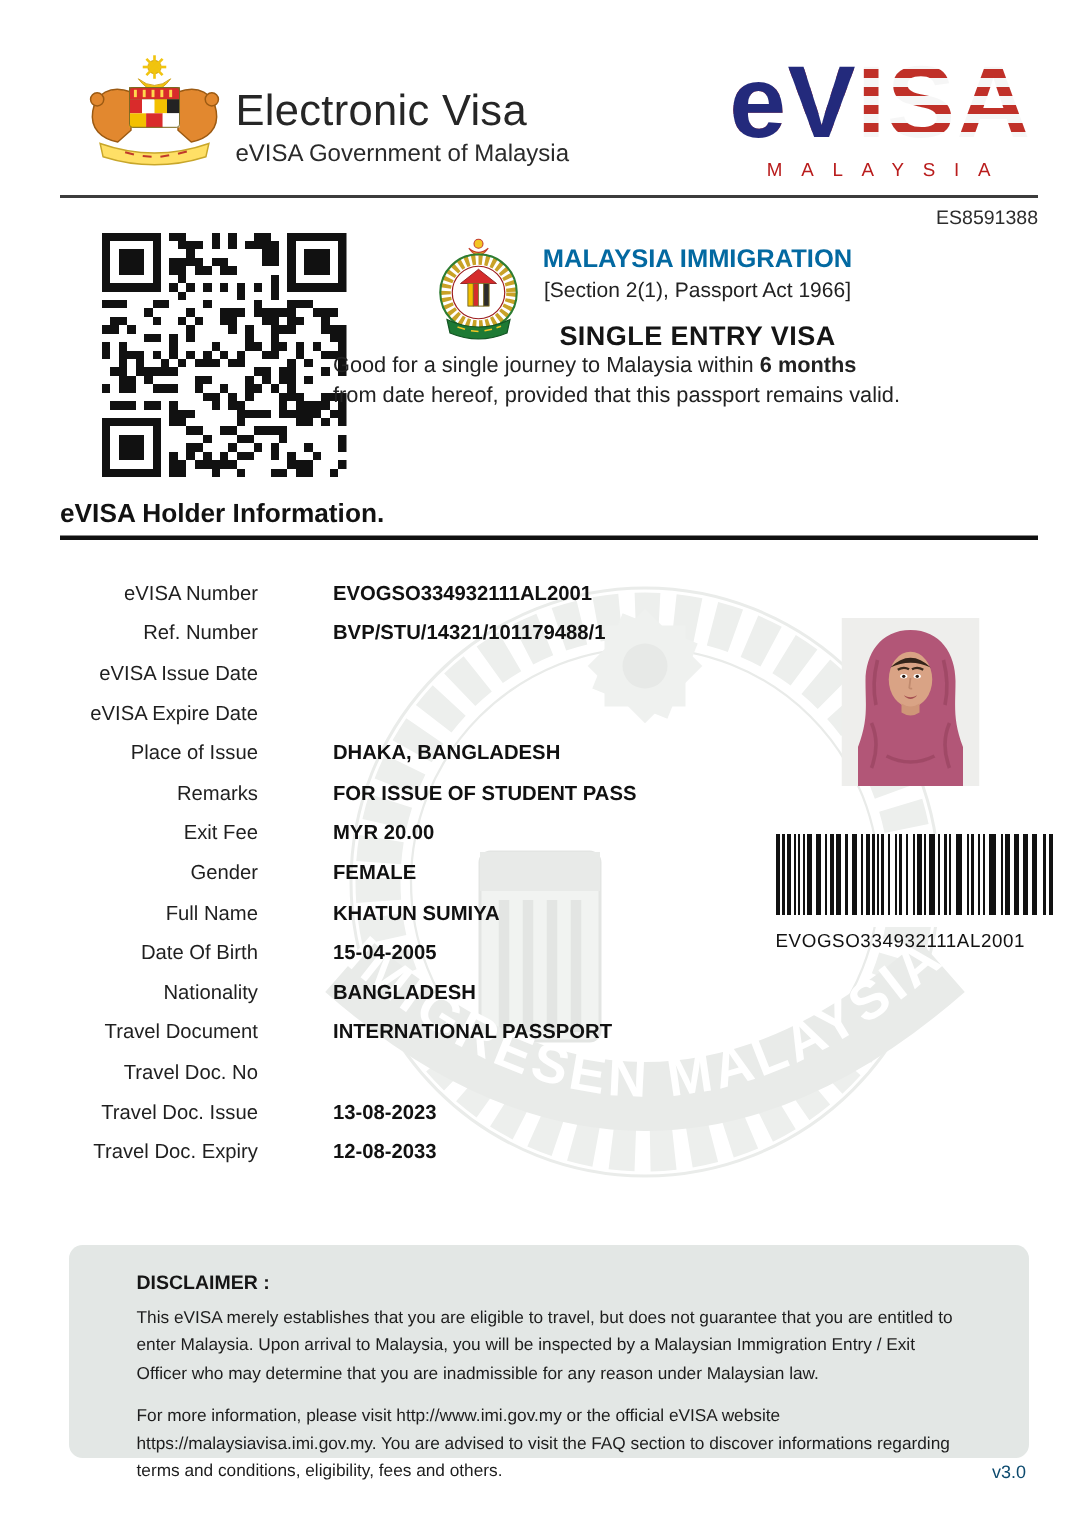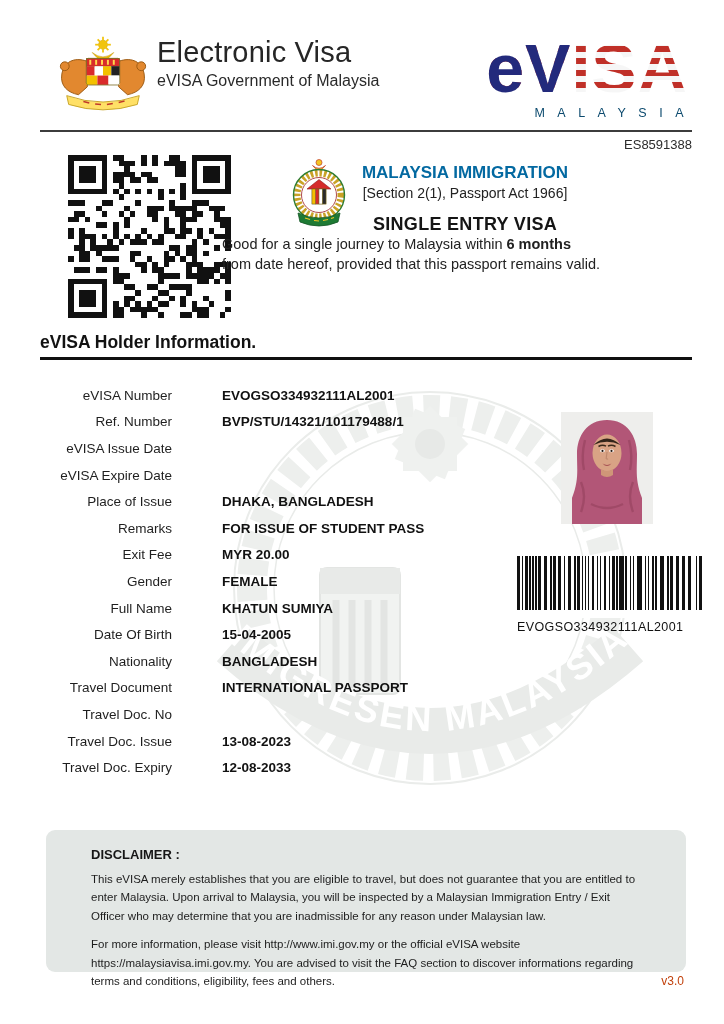--- a/index.html
+++ b/index.html
@@ -1,30 +1,30 @@
 <!DOCTYPE html>
 <html><head>
 <meta charset="utf-8">
 <style>
   html,body{margin:0;padding:0;background:#fff;}
   .page{position:relative;width:724px;height:1024px;background:#fff;overflow:hidden;
         font-family:"Liberation Sans",sans-serif;color:#1c1c1c;outline:1px solid #e2e2e2;}
 
   
   .coat-of-arms{position:absolute;left:54px;top:34px;width:98px;height:88px;}
-  .header-titles{position:absolute;left:157px;top:36px;}
+  .header-titles{position:absolute;left:157px;top:58px;}
   .header-title{font-size:29px;font-weight:400;color:#262626;letter-spacing:.2px;}
   .header-subtitle{font-size:16px;color:#2a2a2a;margin-top:3px;}
   .evisa-logo{position:absolute;left:478px;top:34px;width:218px;text-align:center;}
   .evisa-word{display:inline-block;font-size:68px;line-height:1;font-weight:800;letter-spacing:1px;
       background:
         linear-gradient(108deg,#232a7c 40%,rgba(0,0,0,0) 40%),
         repeating-linear-gradient(180deg,#c03028 0 6px,#f6f6f6 6px 12px);
       -webkit-background-clip:text;background-clip:text;color:transparent;}
-  .evisa-country{font-size:12.5px;color:#0c4a6e;letter-spacing:12.5px;margin-top:4px;margin-left:10px;font-weight:500;text-align:right;}
+  .evisa-country{font-size:12.5px;color:#b91c1c;letter-spacing:12.5px;margin-top:4px;margin-left:10px;font-weight:500;}
 
   .rule{position:absolute;left:40px;top:130px;width:652px;height:2px;background:#3c3c3c;}
   .doc-number{position:absolute;right:32px;top:137px;font-size:13px;color:#2c2c2c;}
 
   
   .qr{position:absolute;left:68px;top:155px;width:163px;height:163px;}
   .qr svg{shape-rendering:crispEdges;}
   .crest{position:absolute;left:287px;top:156px;width:64px;height:76px;}
   .visa-head-text{position:absolute;left:320px;top:163px;width:290px;text-align:center;}
   .authority{font-size:17px;font-weight:bold;color:#0369a1;}
@@ -44,21 +44,21 @@
 
   .photo{position:absolute;left:561px;top:412px;width:92px;height:112px;z-index:1;}
   .barcode{position:absolute;left:517px;top:556px;width:186px;height:62px;background:#fff;z-index:1;}
   .barcode-text{position:absolute;left:517px;top:620px;font-size:12.5px;letter-spacing:.4px;color:#111;z-index:1;}
 
   
   .disclaimer{position:absolute;left:46px;top:830px;width:640px;height:142px;background:#e3e7e5;
               border-radius:9px;box-sizing:border-box;padding:17px 48px 0 45px;z-index:2;}
   .disclaimer-heading{font-size:13px;font-weight:bold;color:#161616;margin-bottom:8px;}
   .disclaimer p{margin:0 0 10px 0;font-size:11.5px;line-height:1.6;color:#1d1d1d;}
-  .version{position:absolute;right:40px;top:974px;font-size:12px;color:#c2410c;z-index:2;}
+  .version{position:absolute;right:40px;top:974px;font-size:12px;color:#0c4a6e;z-index:2;}
 </style>
 </head>
 <body>
 
 <div class="page">
 
   <svg class="coat-of-arms" viewBox="0 0 100 88">
     <g fill="#f1c40f" stroke="#c9980a" stroke-width="0.6">
       <circle cx="50" cy="10" r="4.5"></circle>
       <g stroke="#f1c40f" stroke-width="1.8" fill="none">

